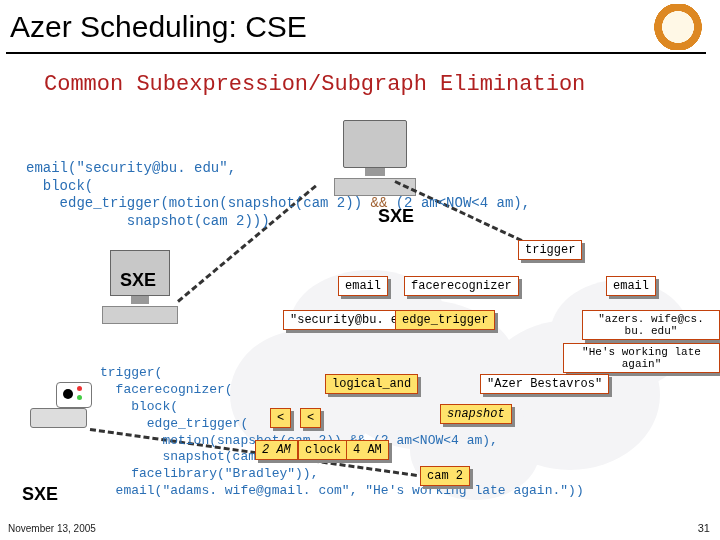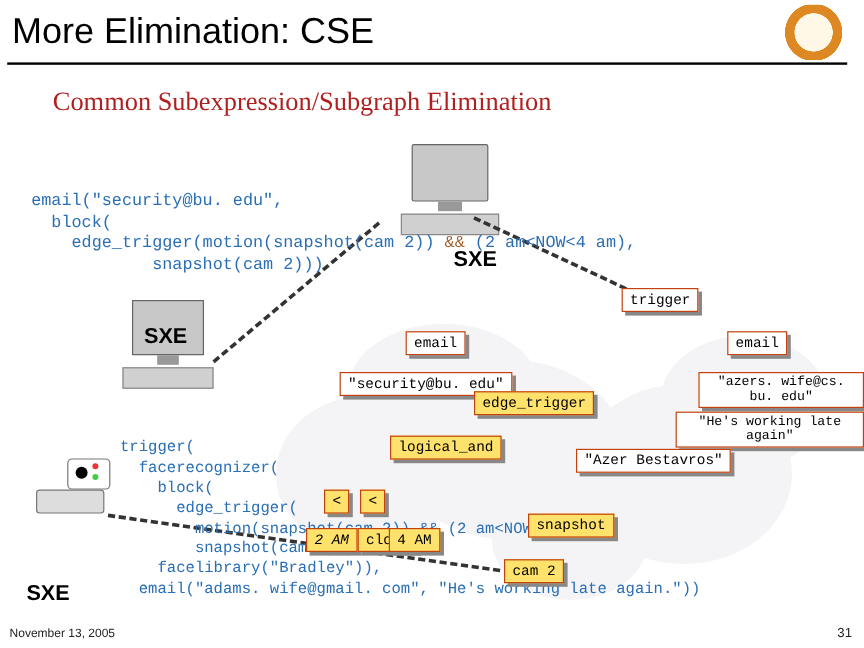--- a/index.html
+++ b/index.html
@@ -32,21 +32,21 @@
     width: 700px;
     height: 0;
     border-top: 2px solid #000;
   }
   .subtitle {
     position: absolute;
     top: 72px;
     left: 44px;
     font-size: 22px;
     color: #b02020;
-    font-family: Liberation Serif, serif;
+    font-family: Liberation Mono, monospace;
   }
   
   .comp-top {
     position: absolute;
     left: 330px;
     top: 120px;
     width: 90px;
     height: 80px;
   }
   .comp-top .mon {
@@ -160,21 +160,21 @@
     background: radial-gradient(circle at 50% 50%, #fff8e6 0 40%, #d82 41% 60%, transparent 61%);
     font-size:0;
   }
   
   .arrow { position:absolute; border-top:3px dashed #333; z-index:3; }
 </style>
 </head>
 <body>
 <div class="page">
 
-<div class="title">More Elimination: CSE</div>
+<div class="title">Azer Scheduling: CSE</div>
 <div class="rule"></div>
 <div class="subtitle">Common Subexpression/Subgraph Elimination</div>
 <div class="logo"></div>
 
 <div class="comp-top">
   <div class="mon"></div>
       <div class="stand"></div>
       <div class="box"></div>
 </div>
 <div class="comp-left">
@@ -219,37 +219,38 @@
 <span>    facelibrary("Bradley")),</span>
 <span>  email("adams. wife@gmail. com", "He's working late again."))</span></div>
 
 <div class="sxe" style="left:378px; top:206px;">SXE</div>
 <div class="sxe" style="left:120px; top:270px;">SXE</div>
 <div class="sxe" style="left:22px;  top:484px;">SXE</div>
 
 <div class="node" style="left:518px; top:240px;">trigger</div>
 
 <div class="node" style="left:338px; top:276px;">email</div>
+<div class="node" style="left:404px; top:276px;">facerecognizer</div>
 <div class="node" style="left:606px; top:276px;">email</div>
 
 <div class="node" style="left:283px; top:310px;">"security@bu. edu"</div>
-<div class="node yellow" style="left:395px; top:310px;margin-top:16px;">edge_trigger</div>
+<div class="node yellow" style="left:395px; top:310px;">edge_trigger</div>
 <div class="node" style="left:582px; top:310px; font-size:11px;">"azers. wife@cs. bu. edu"</div>
 
 <div class="node" style="left:563px; top:343px; font-size:11px;">"He's working late again"</div>
 
-<div class="node yellow" style="left:325px; top:363px;">logical_and</div>
+<div class="node yellow" style="left:325px; top:374px;">logical_and</div>
 <div class="node" style="left:480px; top:374px;">"Azer Bestavros"</div>
 
 <div class="node yellow" style="left:270px; top:408px;">&lt;</div>
 <div class="node yellow" style="left:300px; top:408px;">&lt;</div>
 
 <div class="node yellow" style="left:255px; top:440px;font-style:italic;">2 AM</div>
 <div class="node yellow" style="left:298px; top:440px;">clock</div>
-<div class="node yellow" style="left:324px; top:440px;">4 AM</div>
-<div class="node yellow" style="left:440px; top:428px;">snapshot</div>
+<div class="node yellow" style="left:346px; top:440px;">4 AM</div>
+<div class="node yellow" style="left:440px; top:404px;font-style:italic;">snapshot</div>
 
 <div class="node yellow" style="left:420px; top:466px;">cam 2</div>
 
 <div class="footer-l">November 13, 2005</div>
 <div class="footer-r">31</div>
 
 </div>
 
 </body></html>

